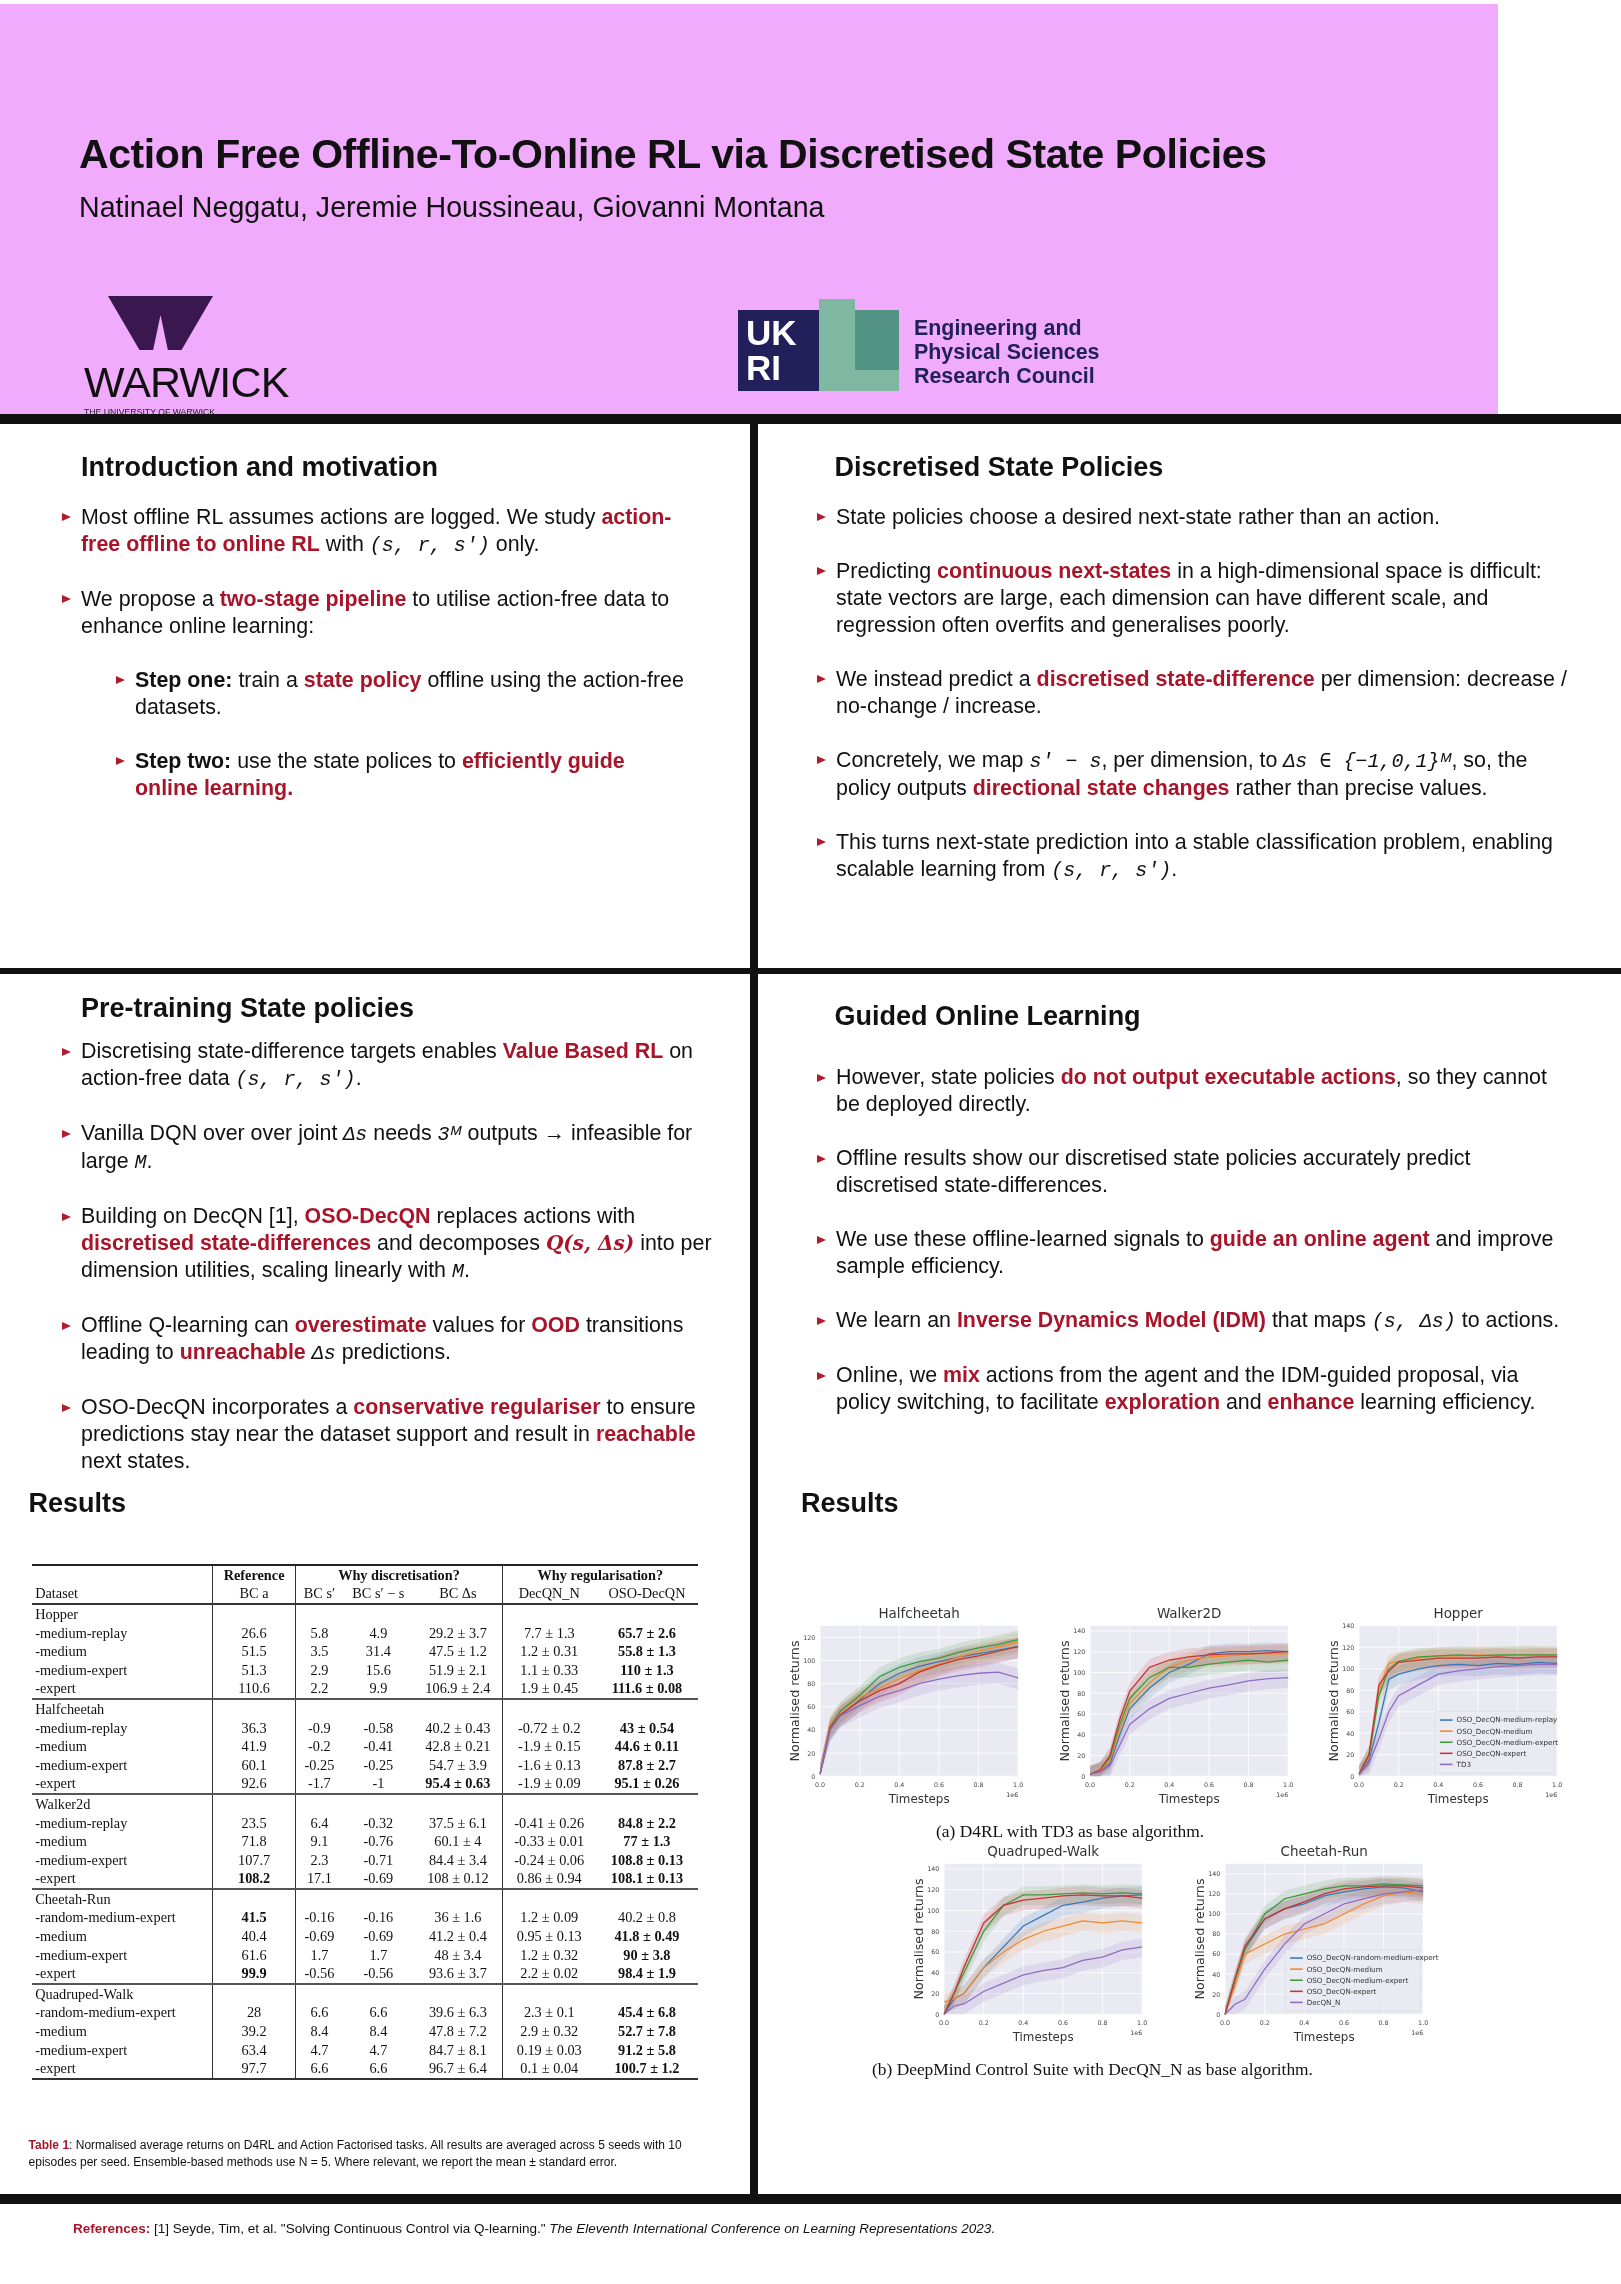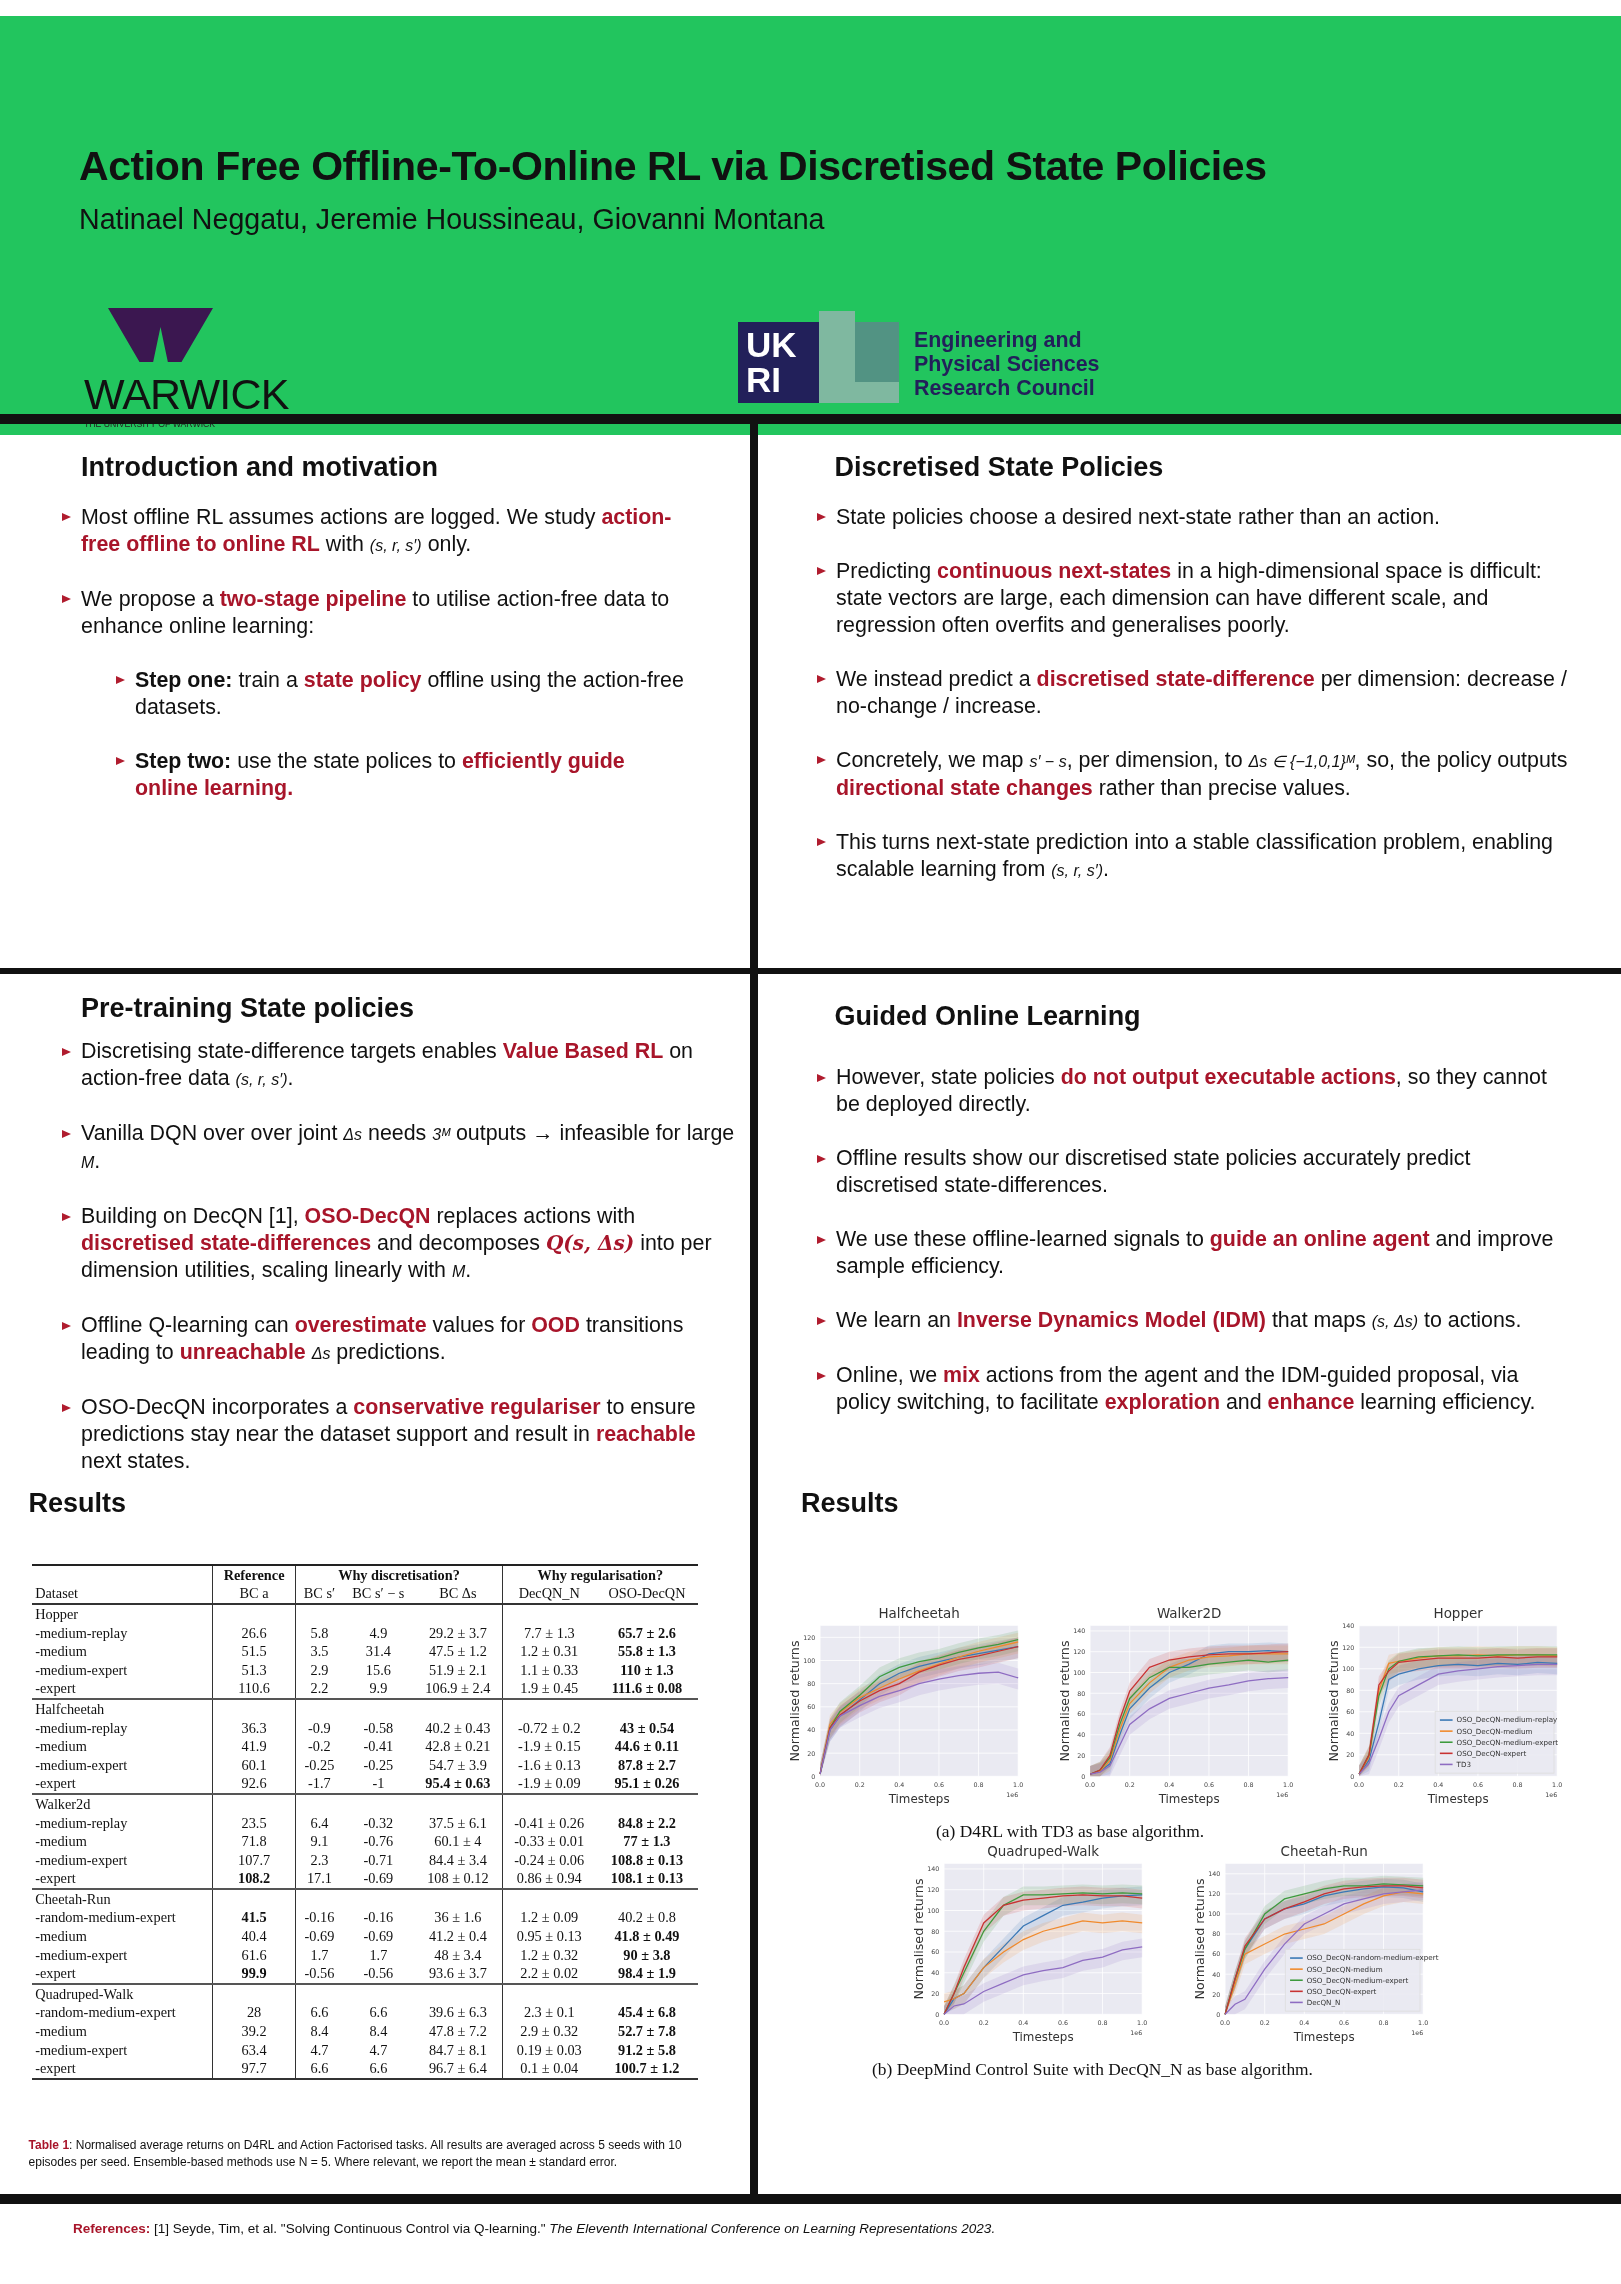--- a/index.html
+++ b/index.html
@@ -1,17 +1,17 @@
 <!DOCTYPE html>
 <html style="font-size:12.7px"><head>
 <meta charset="utf-8">
 <style>
 *{box-sizing:border-box;margin:0;padding:0}
 body{width:1621px;height:2284px;background:#fff;font-family:"Liberation Sans",sans-serif;color:#111;position:relative;overflow:hidden}
-#header{position:absolute;left:0;top:16px;width:1621px;height:419px;background:#22c55e}
+#header{position:absolute;left:0;top:4px;width:1498px;height:419px;background:#f0abfc}
 #title{position:absolute;left:79px;top:127px;font-size:41px;font-weight:bold;letter-spacing:-0.4px}
 #authors{position:absolute;left:79px;top:187px;font-size:28.6px;font-weight:normal}
 #warwick{position:absolute;left:84px;top:292px;width:159px}
 .wk-w{width:105px;height:54px;margin-left:24px;background:#3b1750;clip-path:polygon(0 0,100% 0,70% 100%,57% 100%,50% 35%,43% 100%,30% 100%)}
 .wk-name{font-size:43px;letter-spacing:-0.8px;margin-top:8px;font-weight:normal;color:#111}
 .wk-sub{font-size:8.7px;letter-spacing:0px;color:#222}
 #ukri{position:absolute;left:738px;top:295px;height:95px}
 .ukri-box{position:absolute;left:0;top:11px;width:81px;height:81px;background:#22205a;color:#fff;font-weight:bold;font-size:35px;line-height:35px;padding:4.8px 8px}
 .ukri-l{position:absolute;left:81px;top:0;width:36px;height:92px;background:#7fb8a0}
 .ukri-sq{position:absolute;left:117px;top:11px;width:44px;height:60px;background:#529383}
@@ -29,21 +29,21 @@
 #vdivider{position:absolute;left:750px;top:423px;width:8px;height:1776px;background:#111}
 #hdivider{position:absolute;left:0;top:968px;width:1621px;height:6.3px;background:#111}
 #footer-bar{position:absolute;left:0;top:2194px;width:1621px;height:9.5px;background:#111}
 .section{position:absolute}
 .sec-title{font-size:27px;font-weight:bold;margin-bottom:20.6px}
 .bullets{list-style:none;font-size:21.4px;line-height:27px}
 .bullets li{position:relative;padding-left:22px;margin-bottom:27px}
 .bullets li::before{content:"";position:absolute;left:3.2px;top:9.5px;border-left:9.5px solid #b01c2e;border-top:4.8px solid transparent;border-bottom:4.8px solid transparent}
 .bullets li.sub{margin-left:54px}
 .hl{color:#a8152a;font-weight:bold}
-.m{font-family:Liberation Sans, sans-serif;font-style:italic;font-size:16px}
+.m{font-family:Liberation Mono, monospace;font-style:italic;font-size:20px}
 .mb{font-family:"DejaVu Serif",serif;font-style:italic;font-weight:bold;color:#a8152a;font-size:20px}
 .results-title{position:absolute;font-size:27px;font-weight:bold}
 #table{position:absolute;left:32px;top:1564px;width:666px;font-family:"Liberation Serif",serif;font-size:14.3px;border-collapse:collapse}
 #table td,#table th{padding:0.8px 3.2px;text-align:center;white-space:nowrap;font-weight:normal}
 #table td:first-child,#table th:first-child{text-align:left}
 #table .bl{border-left:0.8px solid #333}
 #table .top{border-top:2.4px double #222}
 #table .grp td{border-top:2.4px double #555}
 #table .hdr th{border-bottom:2.4px double #333}
 #table .bold{font-weight:bold}

